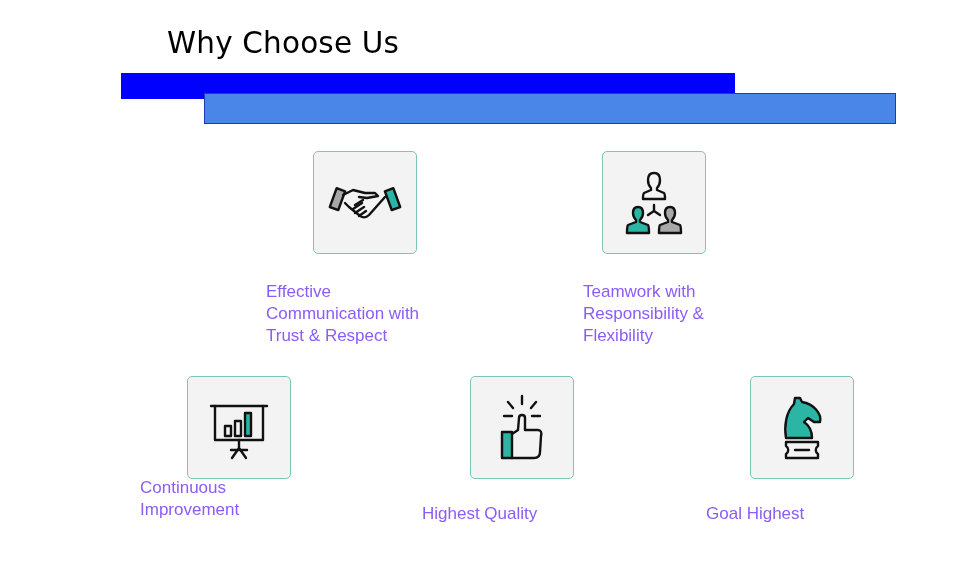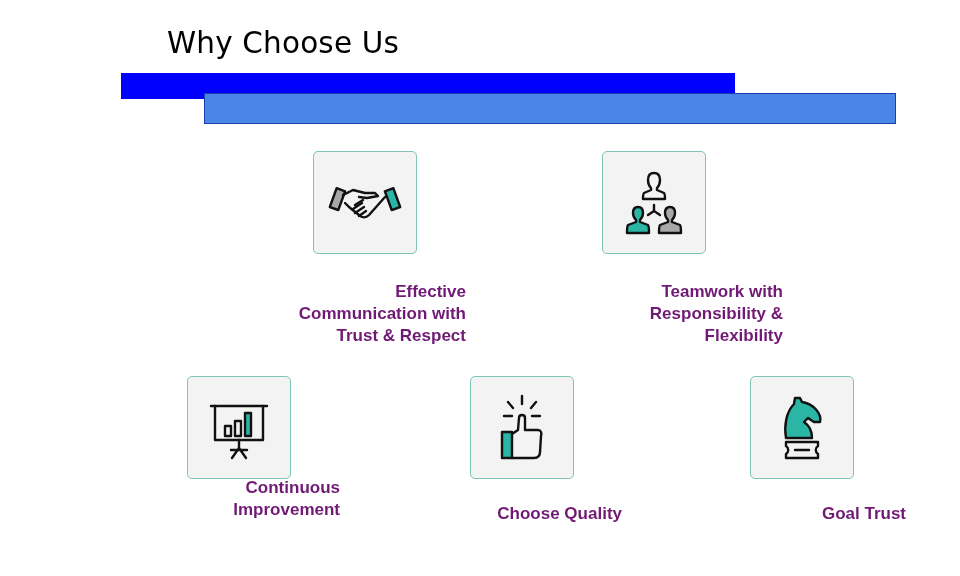--- a/index.html
+++ b/index.html
@@ -2,21 +2,21 @@
 <html><head>
 <meta charset="utf-8">
 <style>
   html, body { margin: 0; padding: 0; background: #ffffff; }
   body { width: 960px; height: 576px; position: relative; overflow: hidden; font-family: "Liberation Sans", sans-serif; color: #111; }
   .title { position: absolute; left: 167px; top: 24px; font-family: "DejaVu Sans", sans-serif; font-size: 31px; font-weight: normal; letter-spacing: 0.2px; color: #000; transform: scaleX(0.95); transform-origin: left; }
   .bar1 { position: absolute; left: 121px; top: 73px; width: 614px; height: 26px; background: #0000ff; }
   .bar2 { position: absolute; left: 204px; top: 93px; width: 692px; height: 31px; background: #4a86e8; border: 1px solid #1c3db0; box-sizing: border-box; }
   .card { position: absolute; width: 104px; height: 103px; border: 1.5px solid #7cc5b8; border-radius: 5px; background: #f3f3f3; box-sizing: border-box; display: flex; align-items: center; justify-content: center; }
   .card svg { width: 80px; height: 80px; }
-  .label { position: absolute; font-size: 17px; line-height: 22px; text-align: right; color: #701a75; white-space: pre-line; font-weight: bold; }
+  .label { position: absolute; font-size: 17px; line-height: 22px; text-align: left; color: #8b5cf6; white-space: pre-line; }
 </style>
 </head>
 <body>
 
 <div class="title">Why Choose Us</div>
 <div class="bar1"></div>
 <div class="bar2"></div>
 
 <div class="card" style="left:313px; top:151px;">
   <svg viewBox="0 0 80 80" fill="none" stroke="#111" stroke-width="2.4" stroke-linejoin="round" stroke-linecap="round">
@@ -59,22 +59,22 @@
 <div class="label" style="left:140px; top:477px; width:200px;">Continuous
 Improvement</div>
 
 <div class="card" style="left:470px; top:376px;">
   <svg viewBox="0 0 80 80" fill="none" stroke="#111" stroke-width="2.4" stroke-linejoin="round" stroke-linecap="round">
     <path d="M40 8 L40 16 M26 14 L31 20 M54 14 L49 20 M22 28 L30 28 M50 28 L58 28"></path>
     <rect x="20" y="44" width="10" height="26" fill="#2ab5a5"></rect>
     <path d="M30 46 L36 42 L37 30 C37 26 43 26 43 30 L43 42 L56 42 C59 42 60 45 59 48 L58 64 C58 68 56 70 52 70 L30 70"></path>
   </svg>
 </div>
-<div class="label" style="left:422px; top:503px; width:200px;">Choose Quality</div>
+<div class="label" style="left:422px; top:503px; width:200px;">Highest Quality</div>
 
 <div class="card" style="left:750px; top:376px;">
   <svg viewBox="0 0 80 80" fill="none" stroke="#111" stroke-width="2.4" stroke-linejoin="round" stroke-linecap="round">
     <path d="M38 10 L40 14 C52 16 60 26 58 34 L52 34 L46 30 L42 34 C48 38 50 44 50 50 L24 50 C22 38 24 24 32 16 L33 10 Z" fill="#2ab5a5"></path>
     <path d="M24 54 L56 54 L56 58 C53 60 53 64 56 66 L56 70 L24 70 L24 66 C27 64 27 60 24 58 Z" fill="none"></path>
     <path d="M33 62 L47 62"></path>
   </svg>
 </div>
-<div class="label" style="left:706px; top:503px; width:200px;">Goal Trust</div>
+<div class="label" style="left:706px; top:503px; width:200px;">Goal Highest</div>
 
 </body></html>

